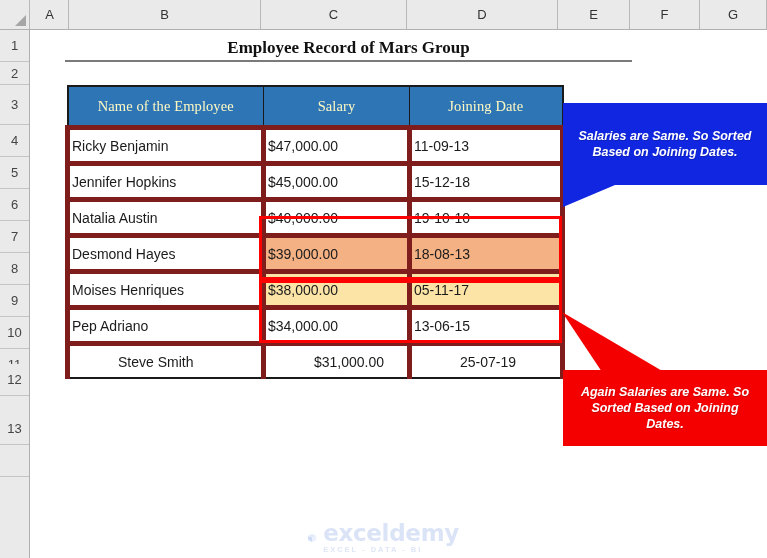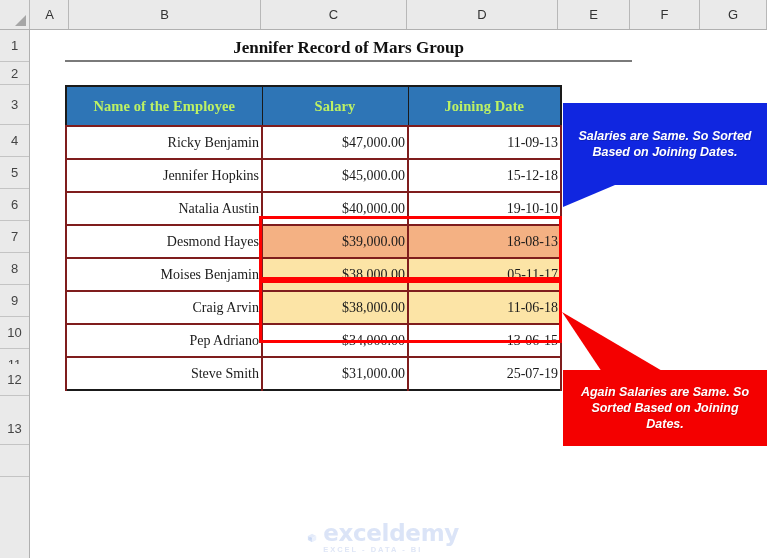--- a/index.html
+++ b/index.html
@@ -117,38 +117,38 @@
     border: 2px solid #1a1a1a;
     table-layout: fixed;
     background: #ffffff;
   }
   #data-table col.c-name  { width: 196px; }
   #data-table col.c-sal   { width: 146px; }
   #data-table col.c-date  { width: 153px; }
 
   #data-table th {
     background: #2e75b6;
-    color: #bef264;
+    color: #fef9c3;
     font-family: "Liberation Serif", serif;
-    font-weight: bold;
+    font-weight: normal;
     font-size: 14.5px;
     height: 38px;
     text-align: center;
     border: 1px solid #1a1a1a;
     padding: 0 2px;
     letter-spacing: 0.1px;
     white-space: nowrap;
   }
   #data-table td {
-    font-family: Liberation Serif, serif;
+    font-family: Liberation Sans, sans-serif;
     font-size: 14px;
     color: #1b1b1b;
     height: 31px;
-    text-align: right;
-    border: 2px solid #7f1d1d;
+    text-align: left;
+    border: 5px solid #7f1d1d;
     padding: 0 2px;
     background: #ffffff;
     white-space: nowrap;
   }
   #data-table tr:last-child td { border-bottom: 1px solid #575757; padding-left: 48px; }
 
   td.fill-orange { background: #f4b183 !important; }
   td.fill-yellow { background: #fce4a6 !important; }
 
   
@@ -262,21 +262,21 @@
     <div class="row-cell" style="top:191px; height:32px; line-height:32px;">7</div>
     <div class="row-cell" style="top:223px; height:32px; line-height:32px;">8</div>
     <div class="row-cell" style="top:255px; height:32px; line-height:32px;">9</div>
     <div class="row-cell" style="top:287px; height:32px; line-height:32px;">10</div>
     <div class="row-cell" style="top:319px; height:32px; line-height:32px;">11</div>
     <div class="row-cell" style="top:334px; height:32px; line-height:32px;">12</div>
     <div class="row-cell" style="top:383px; height:32px; line-height:32px;">13</div>
     <div class="row-cell" style="top:415px; height:32px; line-height:32px; border-bottom:1px solid #c4c4c4;"></div>
   </div>
 
-  <div id="sheet-title">Jennifer Record of Mars Group</div>
+  <div id="sheet-title">Employee Record of Mars Group</div>
 
   <table id="data-table">
     <colgroup>
       <col class="c-name">
         <col class="c-sal">
         <col class="c-date">
     </colgroup>
     <thead>
       <tr>
         <th>Name of the Employee</th>
@@ -299,28 +299,23 @@
           <td>Natalia Austin</td>
           <td>$40,000.00</td>
           <td>19-10-10</td>
         </tr>
         <tr>
           <td>Desmond Hayes</td>
           <td class="fill-orange">$39,000.00</td>
           <td class="fill-orange">18-08-13</td>
         </tr>
         <tr>
-          <td>Moises Benjamin</td>
+          <td>Moises Henriques</td>
           <td class="fill-yellow">$38,000.00</td>
           <td class="fill-yellow">05-11-17</td>
-        </tr>
-        <tr>
-          <td>Craig Arvin</td>
-          <td class="fill-yellow">$38,000.00</td>
-          <td class="fill-yellow">11-06-18</td>
         </tr>
         <tr>
           <td>Pep Adriano</td>
           <td>$34,000.00</td>
           <td>13-06-15</td>
         </tr>
         <tr>
           <td>Steve Smith</td>
           <td>$31,000.00</td>
           <td>25-07-19</td>

